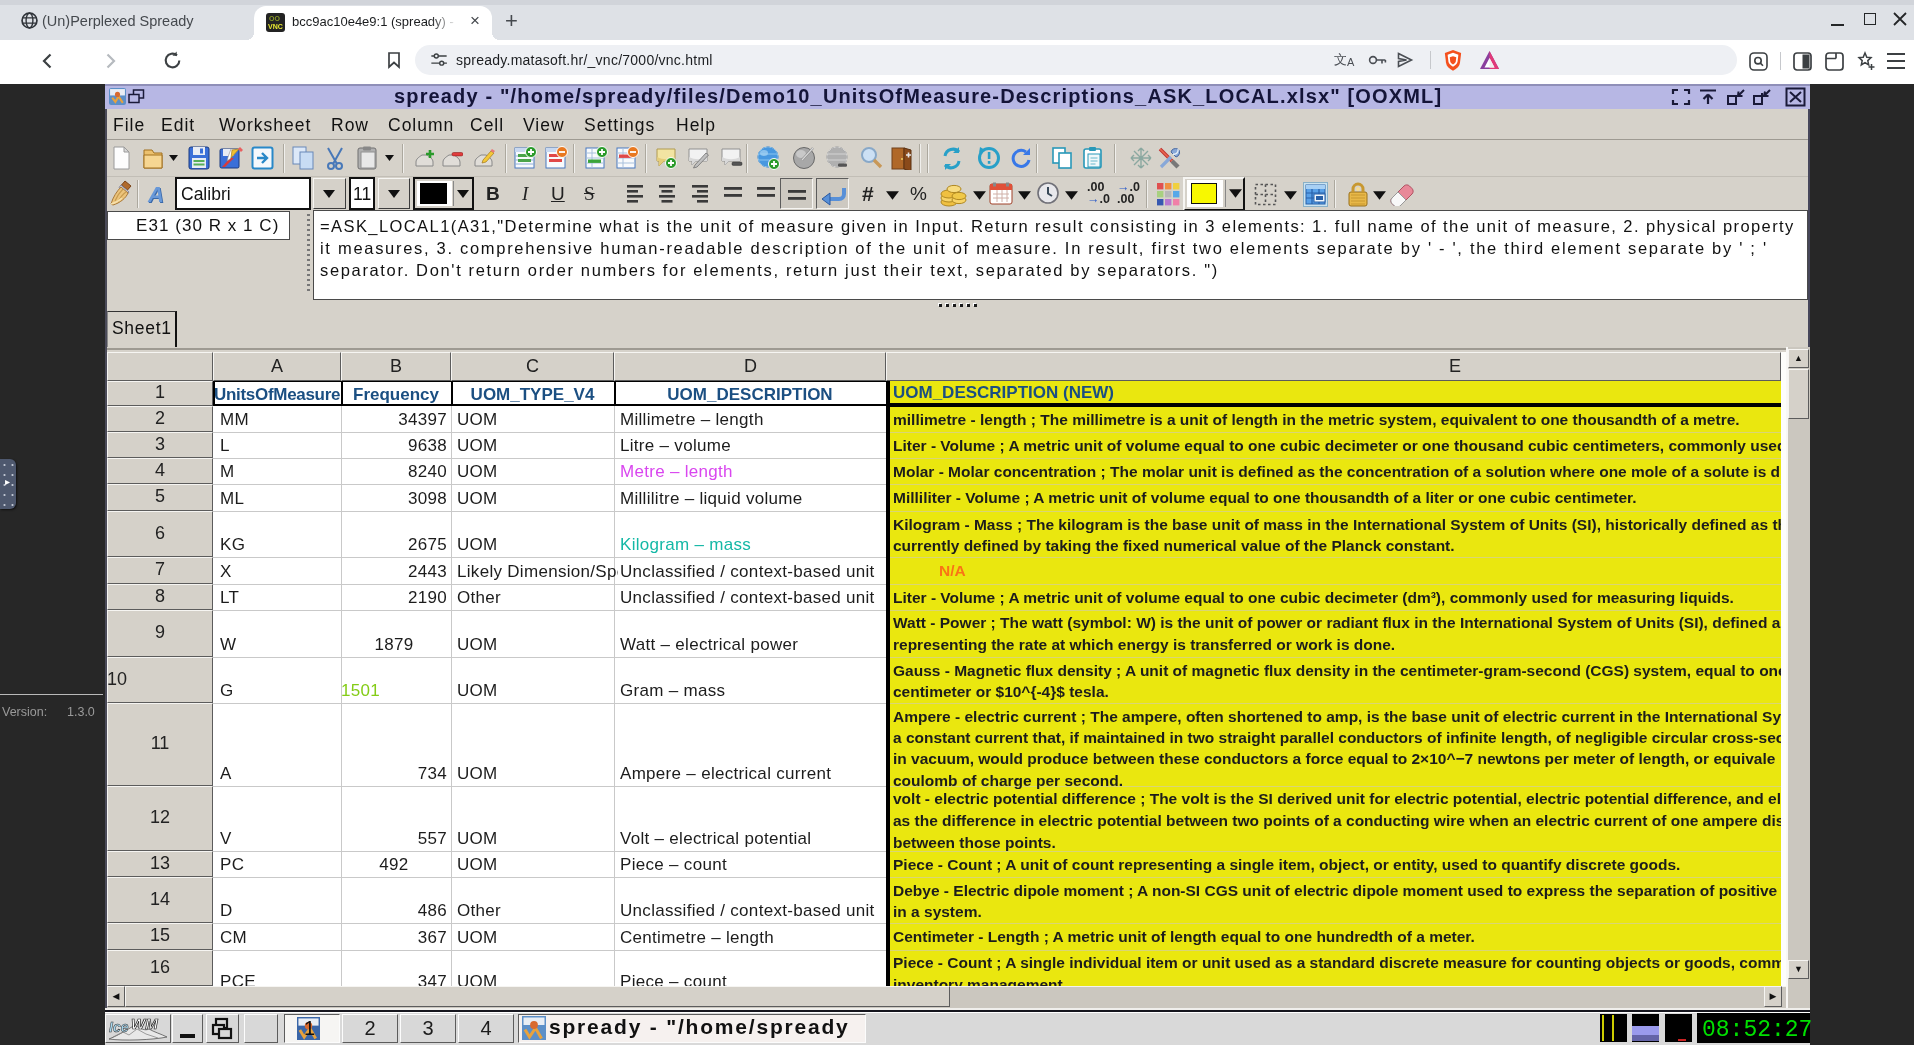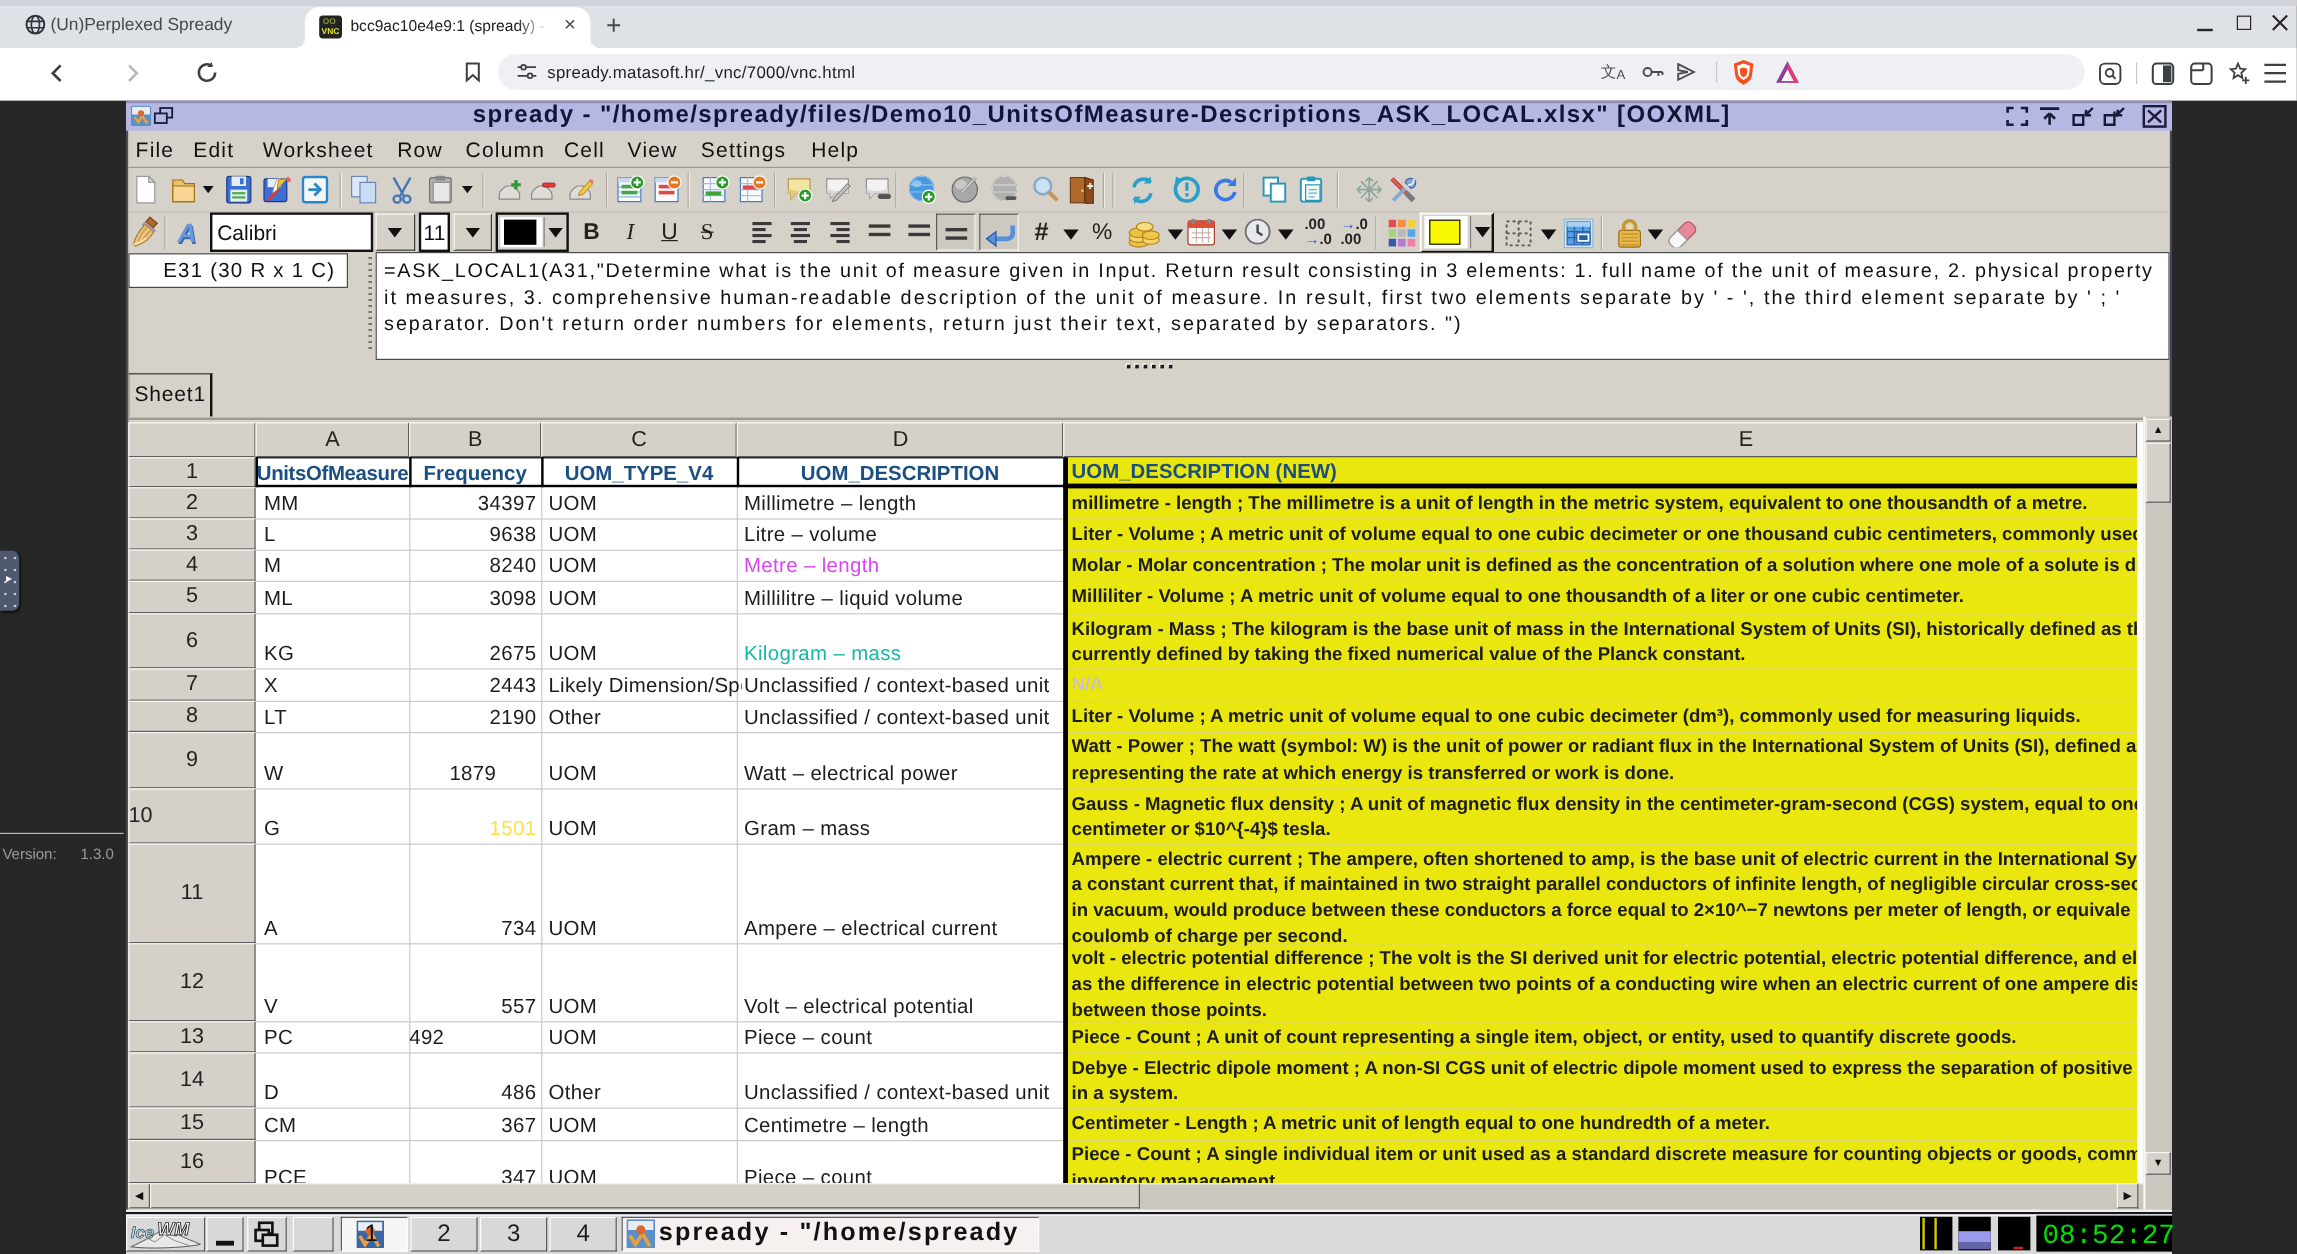--- a/index.html
+++ b/index.html
@@ -623,54 +623,54 @@
 <div class="tx" style="left:620px;top:562px;width:264px;overflow:hidden;font-size:17px;letter-spacing:0.3px;color:#1c1c1c">Unclassified / context-based unit</div>
 <div class="tx" style="left:220px;top:588px;width:120px;overflow:hidden;font-size:17px;letter-spacing:0.3px;color:#1c1c1c">LT</div>
 <div class="tx" style="left:341px;top:588px;width:106px;text-align:right;font-size:17px;letter-spacing:0.3px;color:#1c1c1c">2190</div>
 <div class="tx" style="left:457px;top:588px;width:161px;overflow:hidden;font-size:17px;letter-spacing:0.3px;color:#1c1c1c">Other</div>
 <div class="tx" style="left:620px;top:588px;width:264px;overflow:hidden;font-size:17px;letter-spacing:0.3px;color:#1c1c1c">Unclassified / context-based unit</div>
 <div class="tx" style="left:220px;top:635px;width:120px;overflow:hidden;font-size:17px;letter-spacing:0.3px;color:#1c1c1c">W</div>
 <div class="tx" style="left:341px;top:635px;width:106px;text-align:center;font-size:17px;letter-spacing:0.3px;color:#1c1c1c">1879</div>
 <div class="tx" style="left:457px;top:635px;width:161px;overflow:hidden;font-size:17px;letter-spacing:0.3px;color:#1c1c1c">UOM</div>
 <div class="tx" style="left:620px;top:635px;width:264px;overflow:hidden;font-size:17px;letter-spacing:0.3px;color:#1c1c1c">Watt – electrical power</div>
 <div class="tx" style="left:220px;top:681px;width:120px;overflow:hidden;font-size:17px;letter-spacing:0.3px;color:#1c1c1c">G</div>
-<div class="tx" style="left:341px;top:681px;width:106px;text-align:right;font-size:17px;letter-spacing:0.3px;color:#fde047">1501</div>
+<div class="tx" style="left:341px;top:681px;width:106px;text-align:left;font-size:17px;letter-spacing:0.3px;color:#84cc16">1501</div>
 <div class="tx" style="left:457px;top:681px;width:161px;overflow:hidden;font-size:17px;letter-spacing:0.3px;color:#1c1c1c">UOM</div>
 <div class="tx" style="left:620px;top:681px;width:264px;overflow:hidden;font-size:17px;letter-spacing:0.3px;color:#1c1c1c">Gram – mass</div>
 <div class="tx" style="left:220px;top:764px;width:120px;overflow:hidden;font-size:17px;letter-spacing:0.3px;color:#1c1c1c">A</div>
 <div class="tx" style="left:341px;top:764px;width:106px;text-align:right;font-size:17px;letter-spacing:0.3px;color:#1c1c1c">734</div>
 <div class="tx" style="left:457px;top:764px;width:161px;overflow:hidden;font-size:17px;letter-spacing:0.3px;color:#1c1c1c">UOM</div>
 <div class="tx" style="left:620px;top:764px;width:264px;overflow:hidden;font-size:17px;letter-spacing:0.3px;color:#1c1c1c">Ampere – electrical current</div>
 <div class="tx" style="left:220px;top:829px;width:120px;overflow:hidden;font-size:17px;letter-spacing:0.3px;color:#1c1c1c">V</div>
 <div class="tx" style="left:341px;top:829px;width:106px;text-align:right;font-size:17px;letter-spacing:0.3px;color:#1c1c1c">557</div>
 <div class="tx" style="left:457px;top:829px;width:161px;overflow:hidden;font-size:17px;letter-spacing:0.3px;color:#1c1c1c">UOM</div>
 <div class="tx" style="left:620px;top:829px;width:264px;overflow:hidden;font-size:17px;letter-spacing:0.3px;color:#1c1c1c">Volt – electrical potential</div>
 <div class="tx" style="left:220px;top:855px;width:120px;overflow:hidden;font-size:17px;letter-spacing:0.3px;color:#1c1c1c">PC</div>
-<div class="tx" style="left:341px;top:855px;width:106px;text-align:left;font-size:17px;letter-spacing:0.3px;color:#1c1c1c">492</div>
+<div class="tx" style="left:341px;top:855px;width:106px;text-align:center;font-size:17px;letter-spacing:0.3px;color:#1c1c1c">492</div>
 <div class="tx" style="left:457px;top:855px;width:161px;overflow:hidden;font-size:17px;letter-spacing:0.3px;color:#1c1c1c">UOM</div>
 <div class="tx" style="left:620px;top:855px;width:264px;overflow:hidden;font-size:17px;letter-spacing:0.3px;color:#1c1c1c">Piece – count</div>
 <div class="tx" style="left:220px;top:901px;width:120px;overflow:hidden;font-size:17px;letter-spacing:0.3px;color:#1c1c1c">D</div>
 <div class="tx" style="left:341px;top:901px;width:106px;text-align:right;font-size:17px;letter-spacing:0.3px;color:#1c1c1c">486</div>
 <div class="tx" style="left:457px;top:901px;width:161px;overflow:hidden;font-size:17px;letter-spacing:0.3px;color:#1c1c1c">Other</div>
 <div class="tx" style="left:620px;top:901px;width:264px;overflow:hidden;font-size:17px;letter-spacing:0.3px;color:#1c1c1c">Unclassified / context-based unit</div>
 <div class="tx" style="left:220px;top:928px;width:120px;overflow:hidden;font-size:17px;letter-spacing:0.3px;color:#1c1c1c">CM</div>
 <div class="tx" style="left:341px;top:928px;width:106px;text-align:right;font-size:17px;letter-spacing:0.3px;color:#1c1c1c">367</div>
 <div class="tx" style="left:457px;top:928px;width:161px;overflow:hidden;font-size:17px;letter-spacing:0.3px;color:#1c1c1c">UOM</div>
 <div class="tx" style="left:620px;top:928px;width:264px;overflow:hidden;font-size:17px;letter-spacing:0.3px;color:#1c1c1c">Centimetre – length</div>
 <div class="tx" style="left:220px;top:972px;width:120px;overflow:hidden;font-size:17px;letter-spacing:0.3px;color:#1c1c1c">PCE</div>
 <div class="tx" style="left:341px;top:972px;width:106px;text-align:right;font-size:17px;letter-spacing:0.3px;color:#1c1c1c">347</div>
 <div class="tx" style="left:457px;top:972px;width:161px;overflow:hidden;font-size:17px;letter-spacing:0.3px;color:#1c1c1c">UOM</div>
 <div class="tx" style="left:620px;top:972px;width:264px;overflow:hidden;font-size:17px;letter-spacing:0.3px;color:#1c1c1c">Piece – count</div>
 <div class="tx" style="left:893px;top:411px;width:890px;overflow:hidden;font-size:15.5px;font-weight:bold;color:#1c1c1c">millimetre - length ; The millimetre is a unit of length in the metric system, equivalent to one thousandth of a metre.</div>
 <div class="tx" style="left:893px;top:437px;width:890px;overflow:hidden;font-size:15.5px;font-weight:bold;color:#1c1c1c">Liter - Volume ; A metric unit of volume equal to one cubic decimeter or one thousand cubic centimeters, commonly used</div>
 <div class="tx" style="left:893px;top:463px;width:890px;overflow:hidden;font-size:15.5px;font-weight:bold;color:#1c1c1c">Molar - Molar concentration ; The molar unit is defined as the concentration of a solution where one mole of a solute is dis</div>
 <div class="tx" style="left:893px;top:489px;width:890px;overflow:hidden;font-size:15.5px;font-weight:bold;color:#1c1c1c">Milliliter - Volume ; A metric unit of volume equal to one thousandth of a liter or one cubic centimeter.</div>
 <div class="tx" style="left:893px;top:516px;width:890px;overflow:hidden;font-size:15.5px;font-weight:bold;color:#1c1c1c">Kilogram - Mass ; The kilogram is the base unit of mass in the International System of Units (SI), historically defined as the</div>
 <div class="tx" style="left:893px;top:537px;width:890px;overflow:hidden;font-size:15.5px;font-weight:bold;color:#1c1c1c">currently defined by taking the fixed numerical value of the Planck constant.</div>
-<div class="tx" style="left:893px;top:562px;width:890px;overflow:hidden;font-size:15.5px;font-weight:normal;color:#c4b5fd">N/A</div>
+<div class="tx" style="left:939px;top:562px;width:890px;overflow:hidden;font-size:15.5px;font-weight:bold;color:#f97316">N/A</div>
 <div class="tx" style="left:893px;top:589px;width:890px;overflow:hidden;font-size:15.5px;font-weight:bold;color:#1c1c1c">Liter - Volume ; A metric unit of volume equal to one cubic decimeter (dm³), commonly used for measuring liquids.</div>
 <div class="tx" style="left:893px;top:614px;width:890px;overflow:hidden;font-size:15.5px;font-weight:bold;color:#1c1c1c">Watt - Power ; The watt (symbol: W) is the unit of power or radiant flux in the International System of Units (SI), defined as</div>
 <div class="tx" style="left:893px;top:636px;width:890px;overflow:hidden;font-size:15.5px;font-weight:bold;color:#1c1c1c">representing the rate at which energy is transferred or work is done.</div>
 <div class="tx" style="left:893px;top:662px;width:890px;overflow:hidden;font-size:15.5px;font-weight:bold;color:#1c1c1c">Gauss - Magnetic flux density ; A unit of magnetic flux density in the centimeter-gram-second (CGS) system, equal to one</div>
 <div class="tx" style="left:893px;top:683px;width:890px;overflow:hidden;font-size:15.5px;font-weight:bold;color:#1c1c1c">centimeter or $10^{-4}$ tesla.</div>
 <div class="tx" style="left:893px;top:708px;width:890px;overflow:hidden;font-size:15.5px;font-weight:bold;color:#1c1c1c">Ampere - electric current ; The ampere, often shortened to amp, is the base unit of electric current in the International Sys</div>
 <div class="tx" style="left:893px;top:729px;width:890px;overflow:hidden;font-size:15.5px;font-weight:bold;color:#1c1c1c">a constant current that, if maintained in two straight parallel conductors of infinite length, of negligible circular cross-secti</div>
 <div class="tx" style="left:893px;top:750px;width:890px;overflow:hidden;font-size:15.5px;font-weight:bold;color:#1c1c1c">in vacuum, would produce between these conductors a force equal to 2×10^−7 newtons per meter of length, or equivale</div>
 <div class="tx" style="left:893px;top:772px;width:890px;overflow:hidden;font-size:15.5px;font-weight:bold;color:#1c1c1c">coulomb of charge per second.</div>
 <div class="tx" style="left:893px;top:790px;width:890px;overflow:hidden;font-size:15.5px;font-weight:bold;color:#1c1c1c">volt - electric potential difference ; The volt is the SI derived unit for electric potential, electric potential difference, and el</div>

